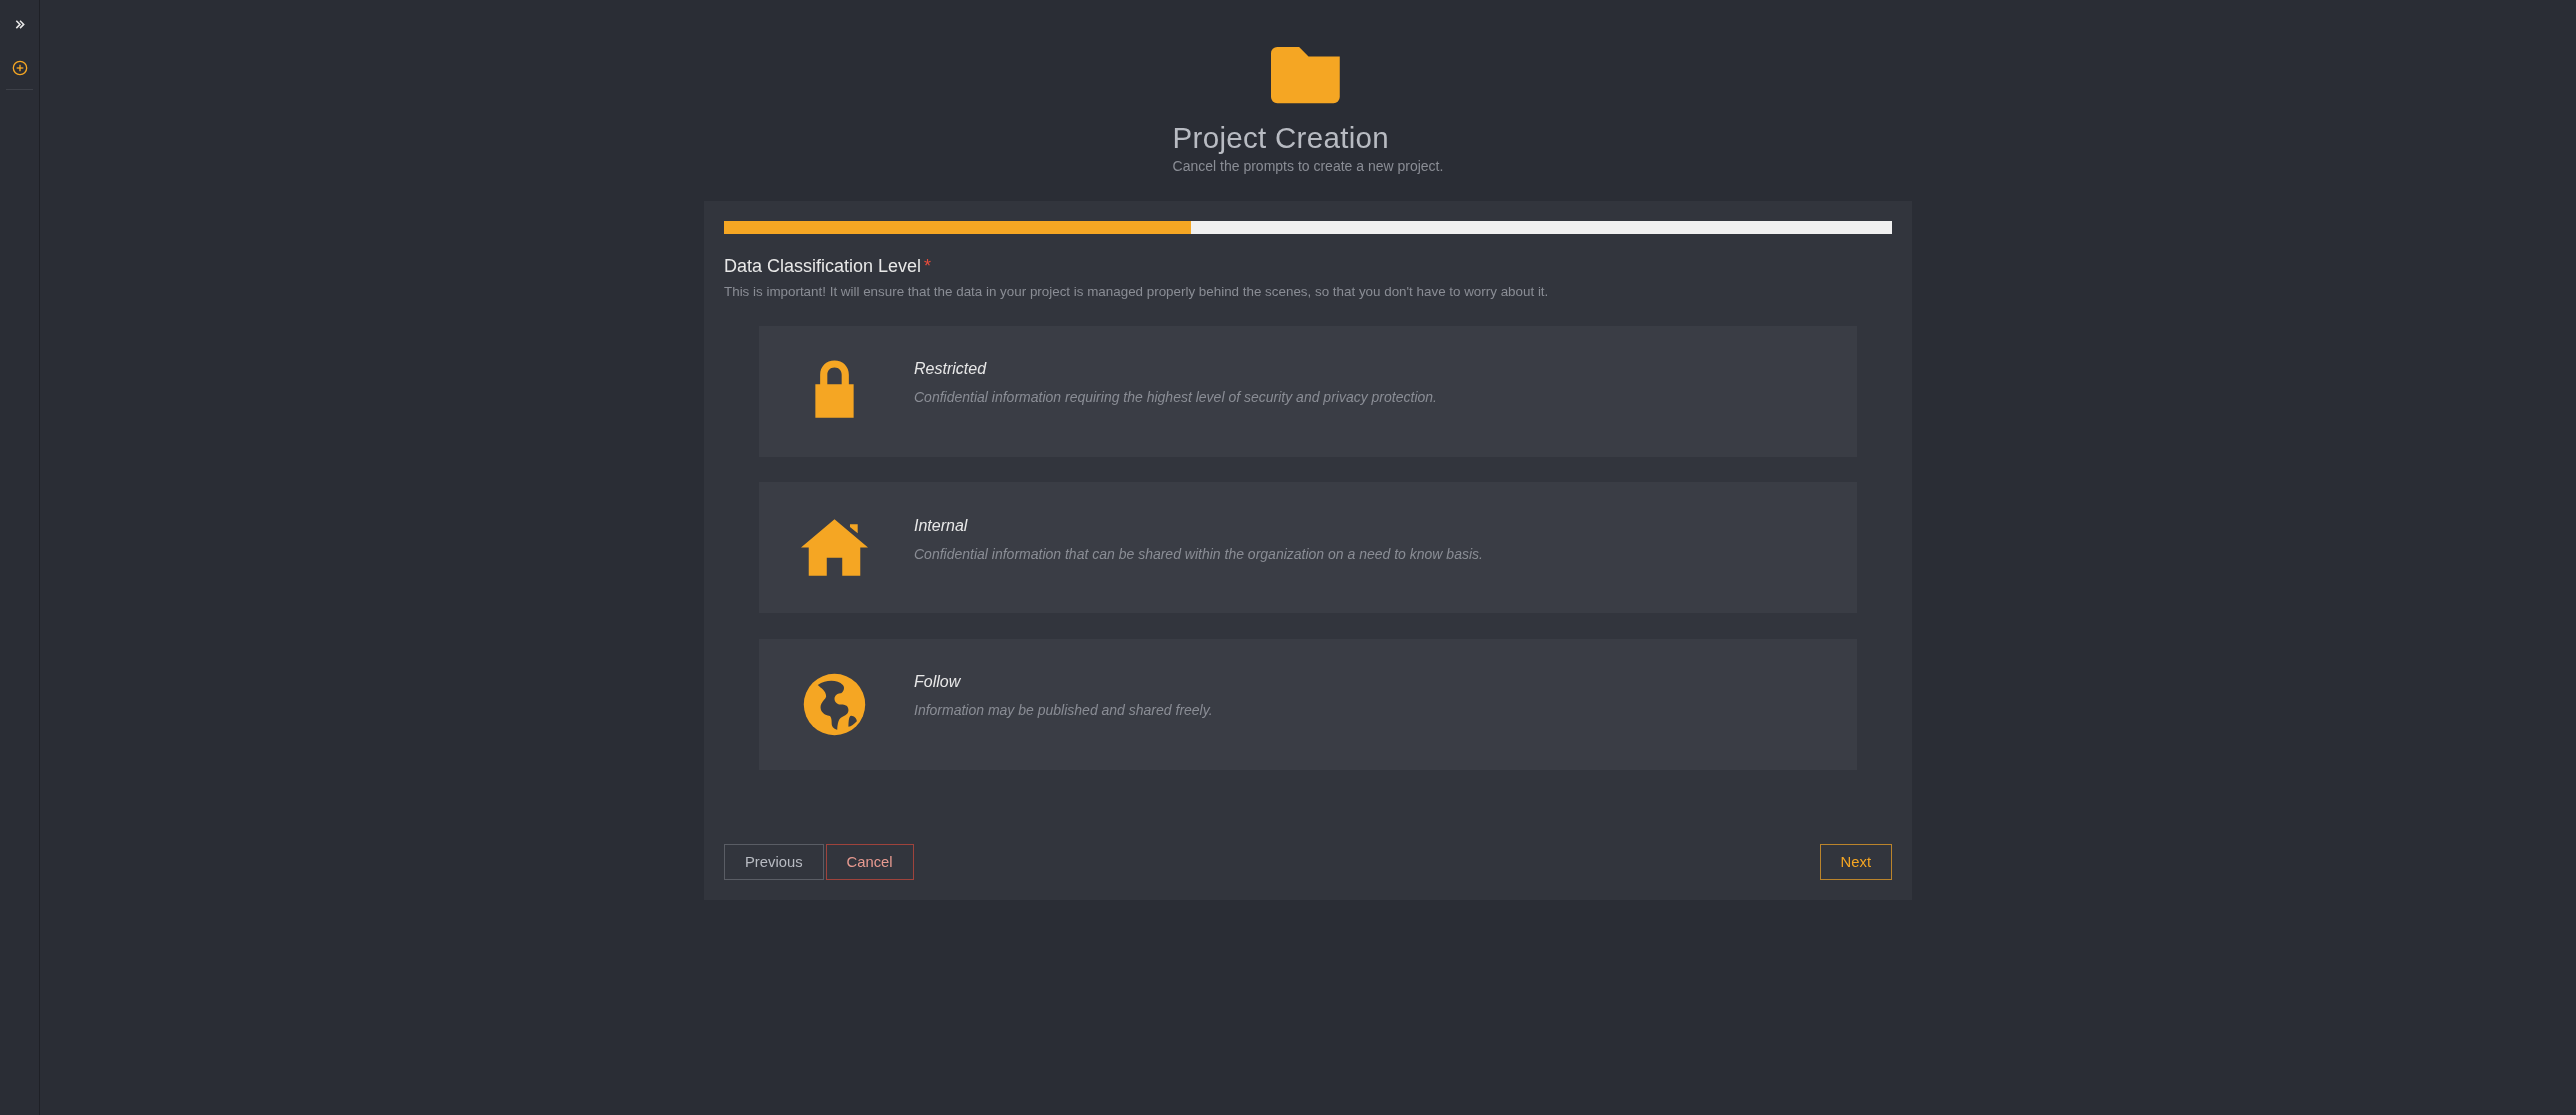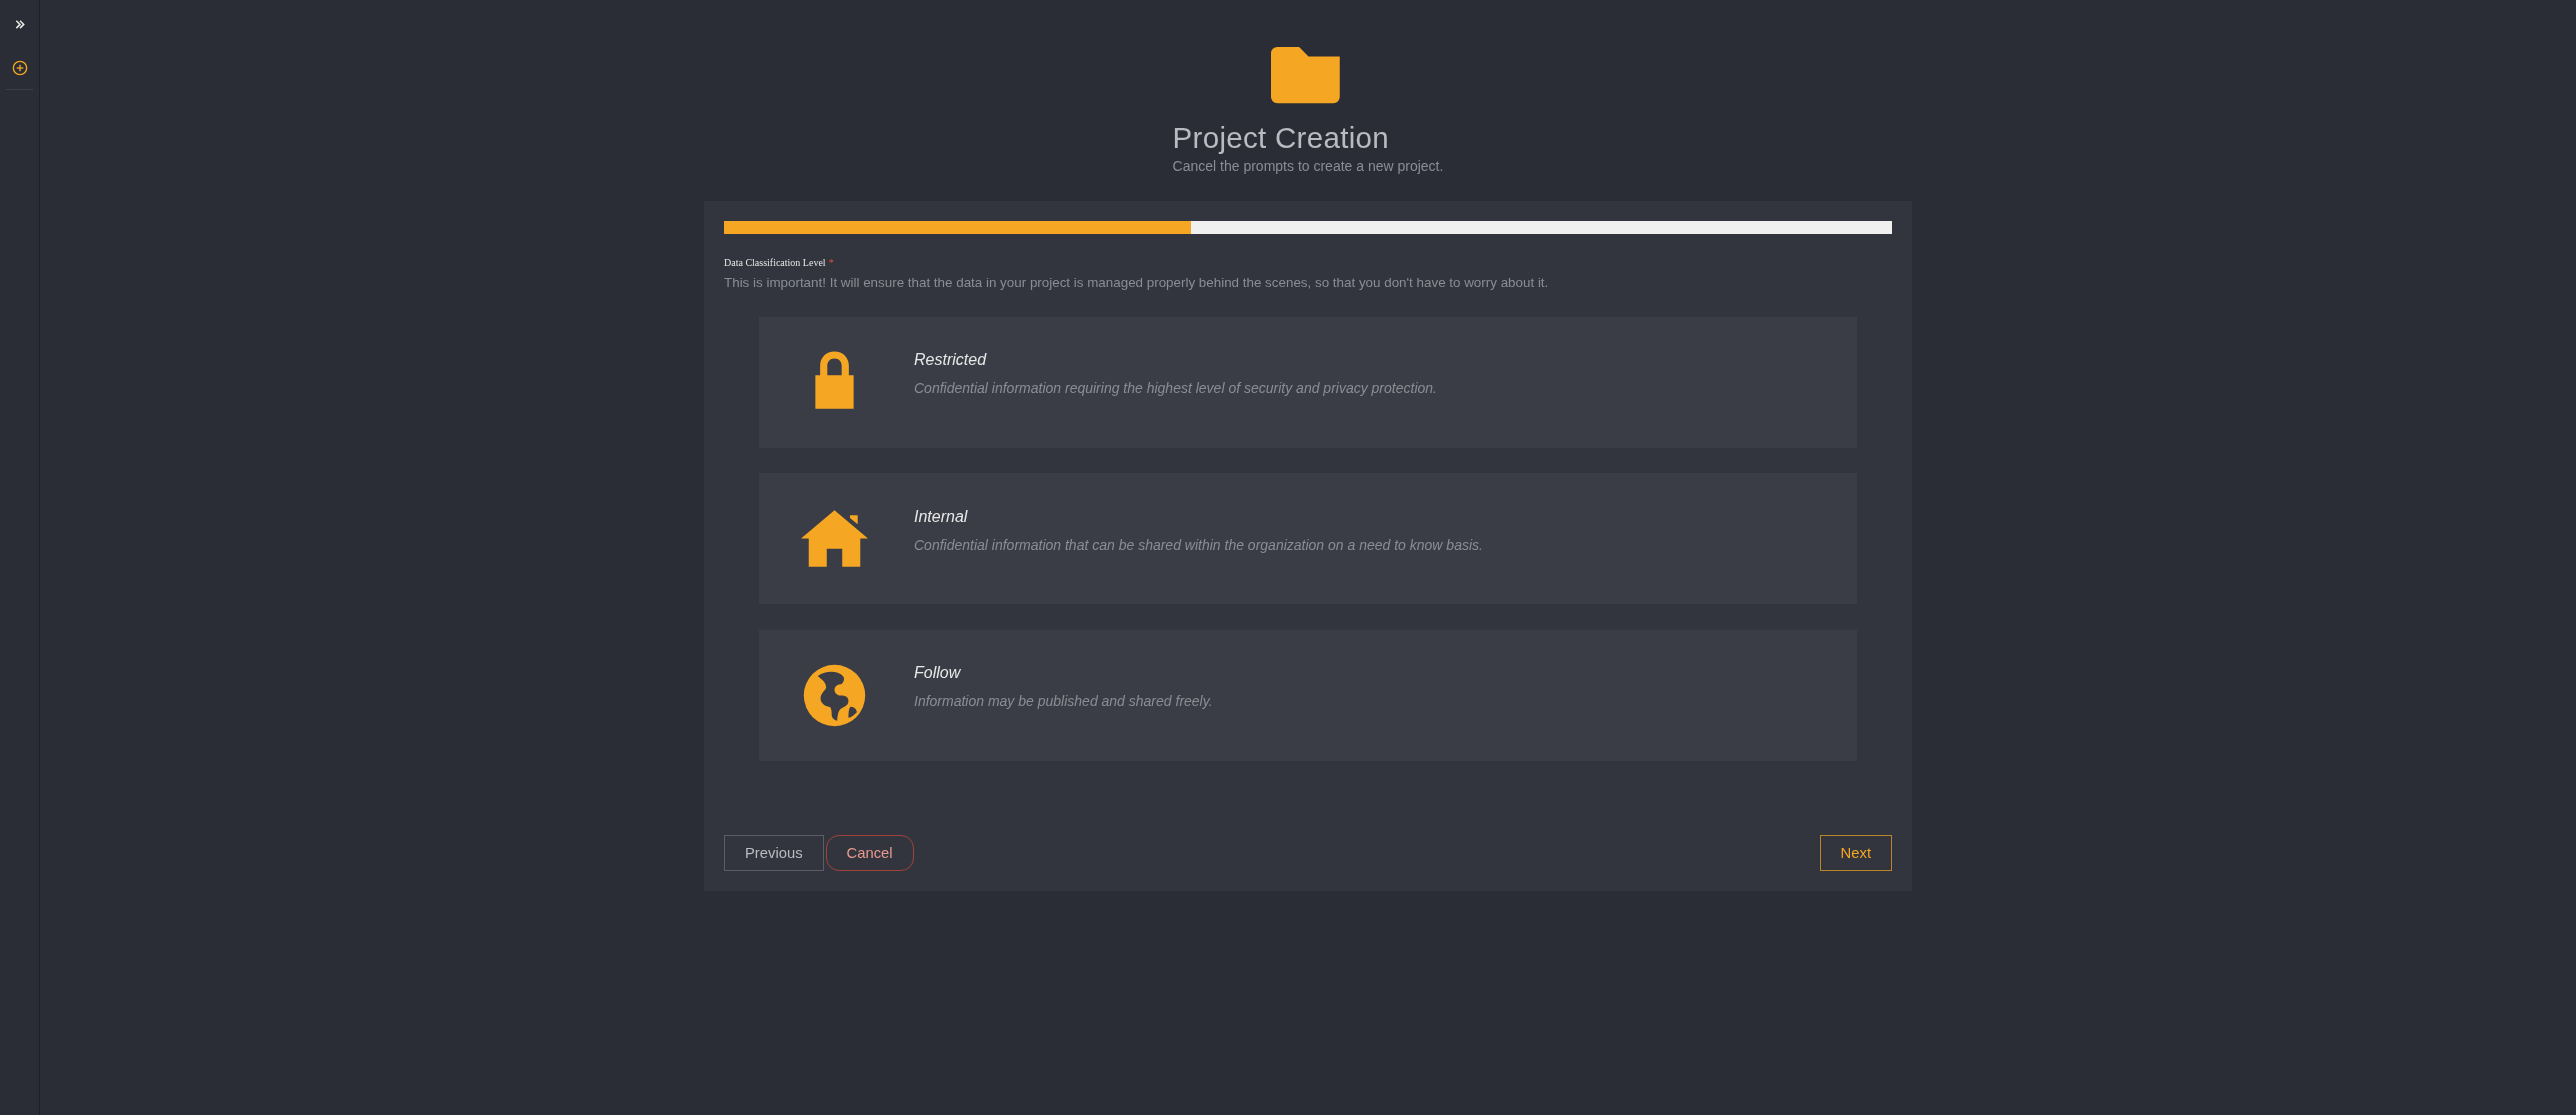--- a/index.html
+++ b/index.html
@@ -100,24 +100,23 @@
     height: 13.4px;
     background: var(--progress-bg);
     margin-bottom: 21.5px;
     position: relative;
   }
   .progress-fill {
     height: 100%;
     background: var(--accent);
   }
   .section-title {
-    font-size: 10px;
+    font-size: 18px;
     color: var(--text);
     font-weight: 400;
-    font-family: Liberation Serif, serif;
   }
   .required-mark { color: var(--required); }
   .section-desc {
     font-size: 13.4px;
     color: var(--text-muted);
     margin-top: 6.7px;
     margin-bottom: 27px;
   }
   .options {
     display: flex;
@@ -166,21 +165,20 @@
     background: transparent;
     color: var(--text-dim);
     font-size: 14.8px;
     padding: 9.4px 20px;
     cursor: pointer;
     font-family: inherit;
   }
   .btn-cancel {
     border-color: rgba(231,76,60,0.6);
     color: #e89a90;
-    border-radius: 13px;
   }
   .btn-next {
     border-color: rgba(245,166,35,0.7);
     color: var(--accent);
   }
 </style>
 </head>
 <body>
 
 <div class="app">

